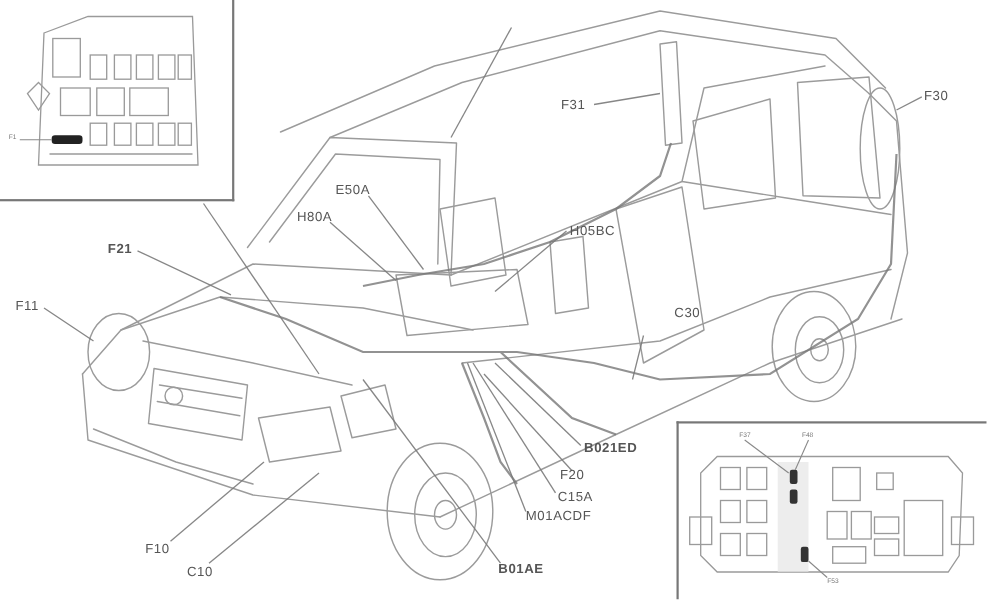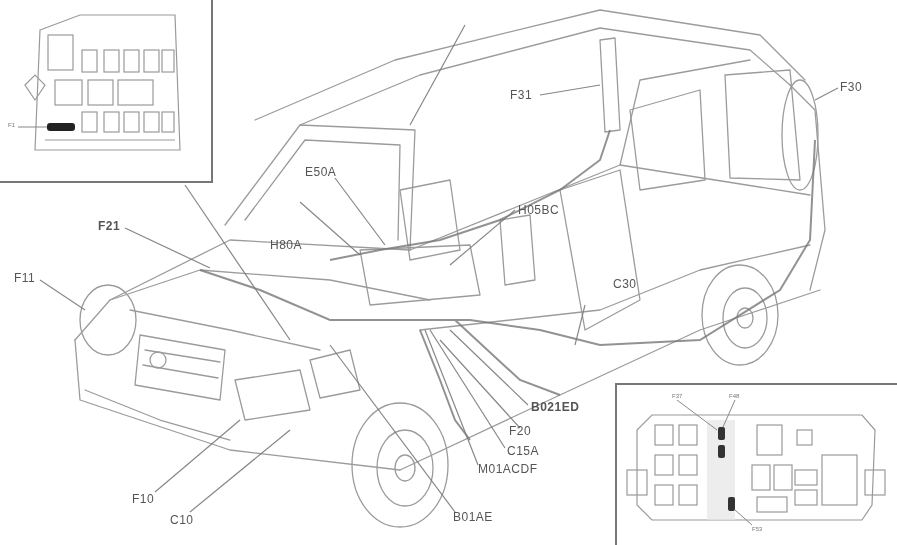--- a/index.html
+++ b/index.html
@@ -155,25 +155,25 @@
     <line x1="118" y1="125" x2="135" y2="140" stroke="#888"></line>
   </svg>
   <span class="ilbl" style="left:55px;top:8px;">F37</span>
   <span class="ilbl" style="left:112px;top:8px;">F48</span>
   <span class="ilbl" style="left:135px;top:141px;">F53</span>
 </div>
 
 <span class="lbl" style="left:510px;top:88px;">F31</span>
 <span class="lbl" style="left:840px;top:80px;">F30</span>
 <span class="lbl" style="left:305px;top:165px;">E50A</span>
-<span class="lbl" style="left:270px;top:190px;margin-top:48px;">H80A</span>
+<span class="lbl" style="left:270px;top:190px;">H80A</span>
 <span class="lbl" style="left:518px;top:203px;">H05BC</span>
 <span class="lbl" style="left:98px;top:219px;font-weight:bold;">F21</span>
 <span class="lbl" style="left:14px;top:271px;text-align:right;">F11</span>
 <span class="lbl" style="left:577px;top:277px;margin-left:36px;">C30</span>
 <span class="lbl" style="left:531px;top:400px;font-weight:bold;">B021ED</span>
 <span class="lbl" style="left:509px;top:424px;">F20</span>
 <span class="lbl" style="left:507px;top:444px;">C15A</span>
 <span class="lbl" style="left:478px;top:462px;">M01ACDF</span>
 <span class="lbl" style="left:132px;top:492px;">F10</span>
 <span class="lbl" style="left:170px;top:513px;">C10</span>
-<span class="lbl" style="left:453px;top:510px;">B01AE</span>
+<span class="lbl" style="left:453px;top:510px;font-weight:bold;">B01AE</span>
 </div>
 
 </body></html>

